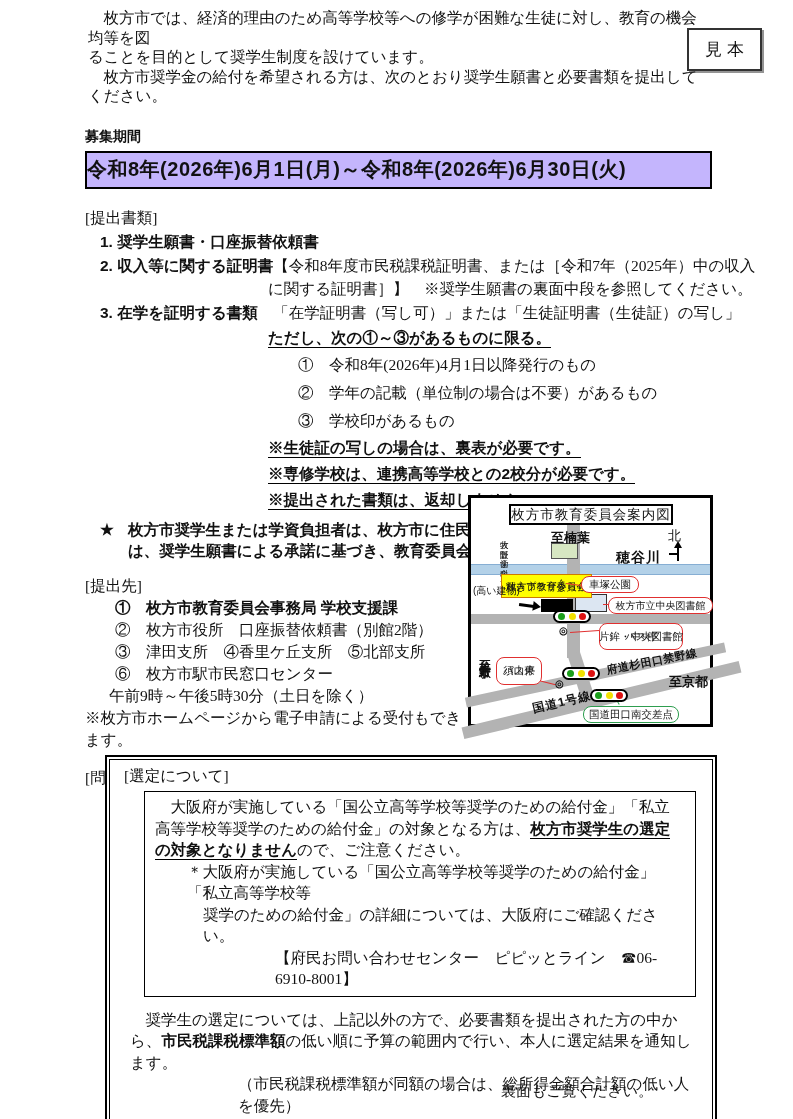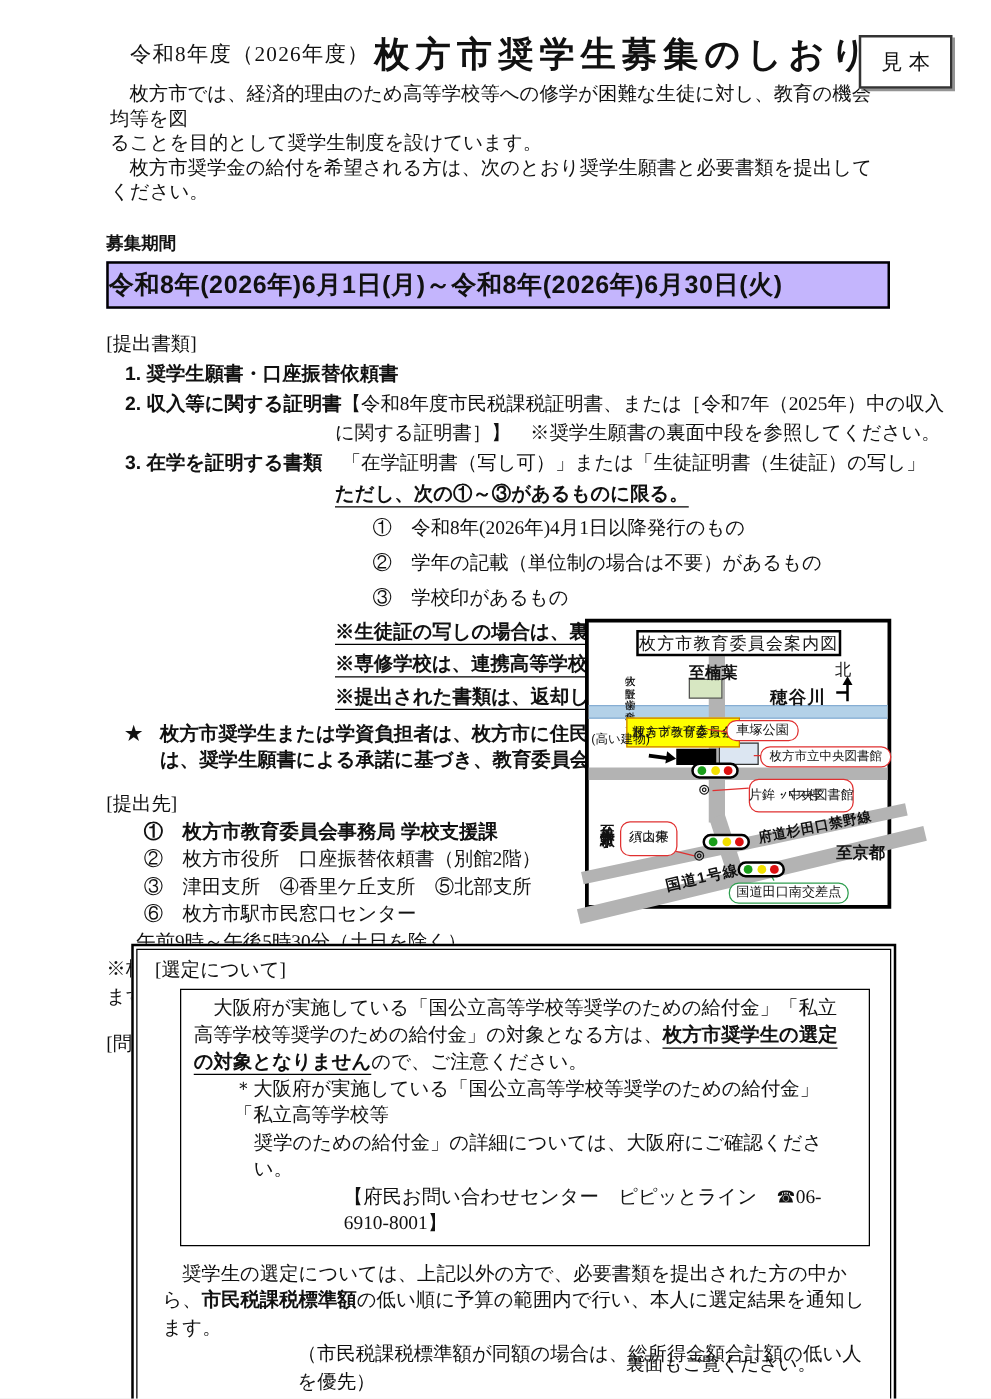--- a/index.html
+++ b/index.html
@@ -117,24 +117,20 @@
   .sel-p2 { margin-top:12px; padding:0 6px; line-height:21.5px; }
   .sel-p2note { padding-left:108px; }
   .sel-p3 { margin-top:14px; padding:0 2px 0 6px; font-family:"Liberation Sans",sans-serif; font-weight:bold; line-height:21.5px; font-size:15.5px; }
   .footer { position:absolute; right:140px; top:1082px; font-family:"Liberation Sans",sans-serif; font-size:15px; }
 </style>
 </head>
 <body>
 
 <div class="page">
 
-  <div class="title-row">
-    <span class="title-prefix">令和8年度（2026年度）</span>
-    <span class="title-main">枚方市奨学生募集のしおり</span>
-  </div>
   <div class="sample-box">
     <span>見本</span>
   </div>
 
   <div class="intro">
     <p>　枚方市では、経済的理由のため高等学校等への修学が困難な生徒に対し、教育の機会均等を図</p>
     <p>ることを目的として奨学生制度を設けています。</p>
     <p>　枚方市奨学金の給付を希望される方は、次のとおり奨学生願書と必要書類を提出してください。</p>
   </div>
 

